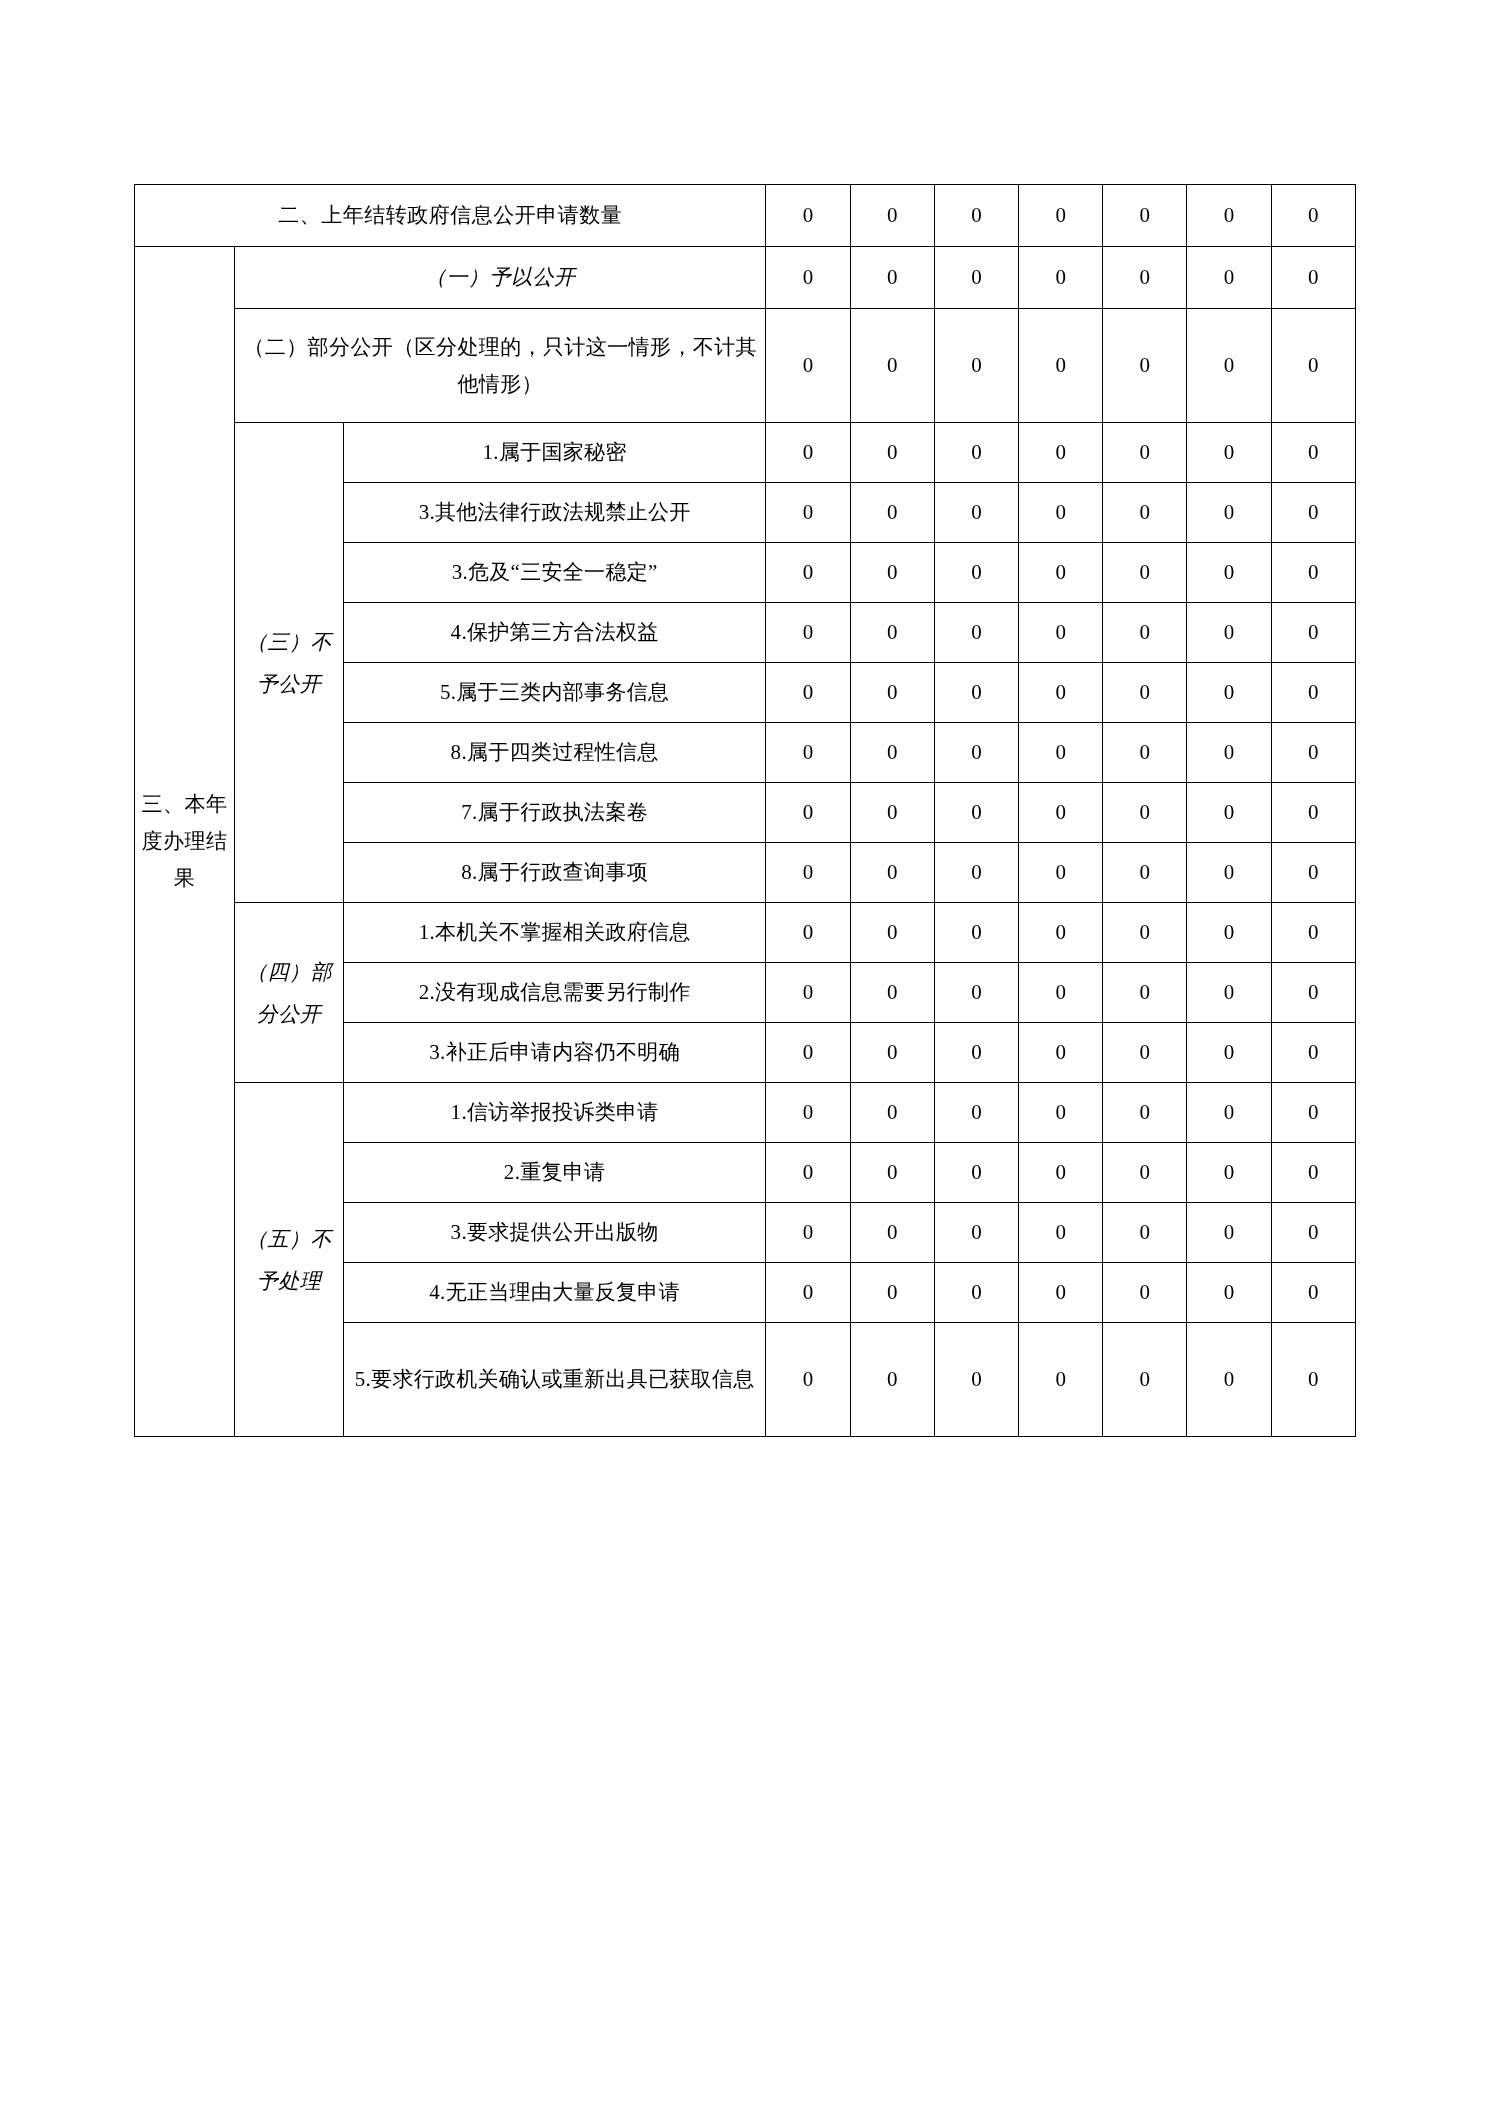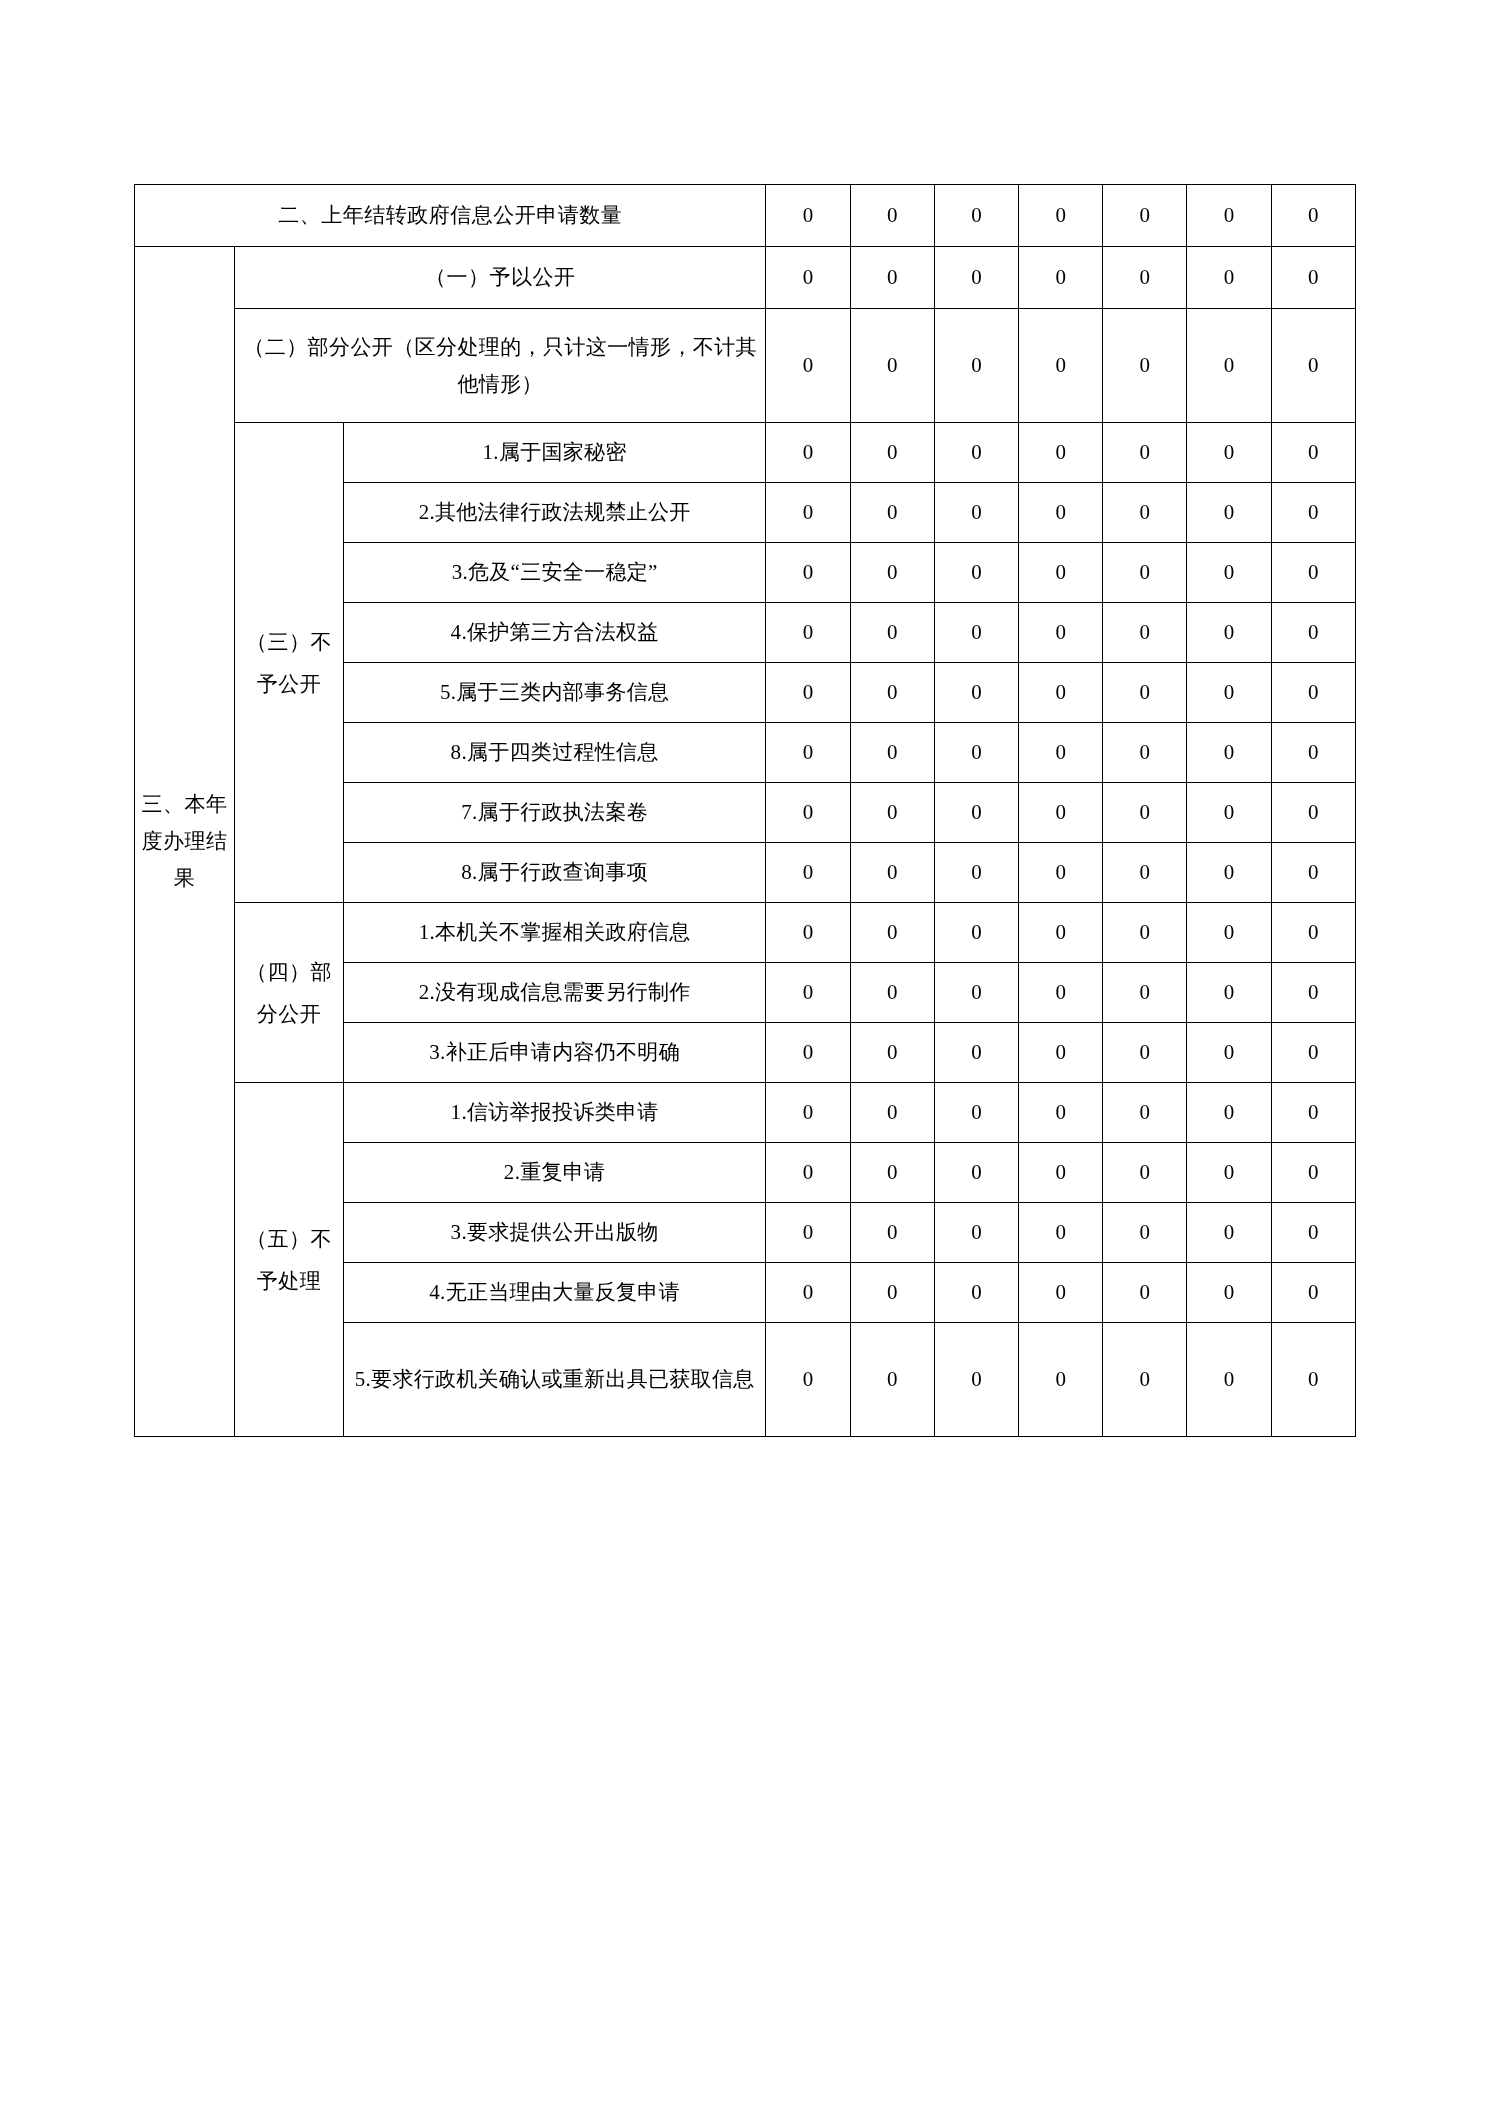--- a/index.html
+++ b/index.html
@@ -53,20 +53,21 @@
     line-height: 2.0;
     padding: 6px 14px;
     text-align: left;
   }
   td.label-l2 {
     font-size: 21px;
     letter-spacing: 0.5px;
     line-height: 2.0;
     padding: 6px 10px;
     text-align: left;
+    font-style: italic;
   }
   td.label-l3 {
     font-size: 21px;
     letter-spacing: 0.3px;
     line-height: 1.9;
     padding: 8px 12px;
     text-align: left;
   }
   td.label-wide {
     font-size: 21px;
@@ -152,21 +153,21 @@
           <td class="label-l3">1.属于国家秘密</td>
           <td class="num">0</td>
           <td class="num">0</td>
           <td class="num">0</td>
           <td class="num">0</td>
           <td class="num">0</td>
           <td class="num">0</td>
           <td class="num">0</td>
         </tr>
         <tr class="rowh-std">
-          <td class="label-l3">2.其他法律行政法规禁止公开</td>
+          <td class="label-l3">3.其他法律行政法规禁止公开</td>
           <td class="num">0</td>
           <td class="num">0</td>
           <td class="num">0</td>
           <td class="num">0</td>
           <td class="num">0</td>
           <td class="num">0</td>
           <td class="num">0</td>
         </tr>
         <tr class="rowh-std">
           <td class="label-l3">3.危及“三安全一稳定”</td>

